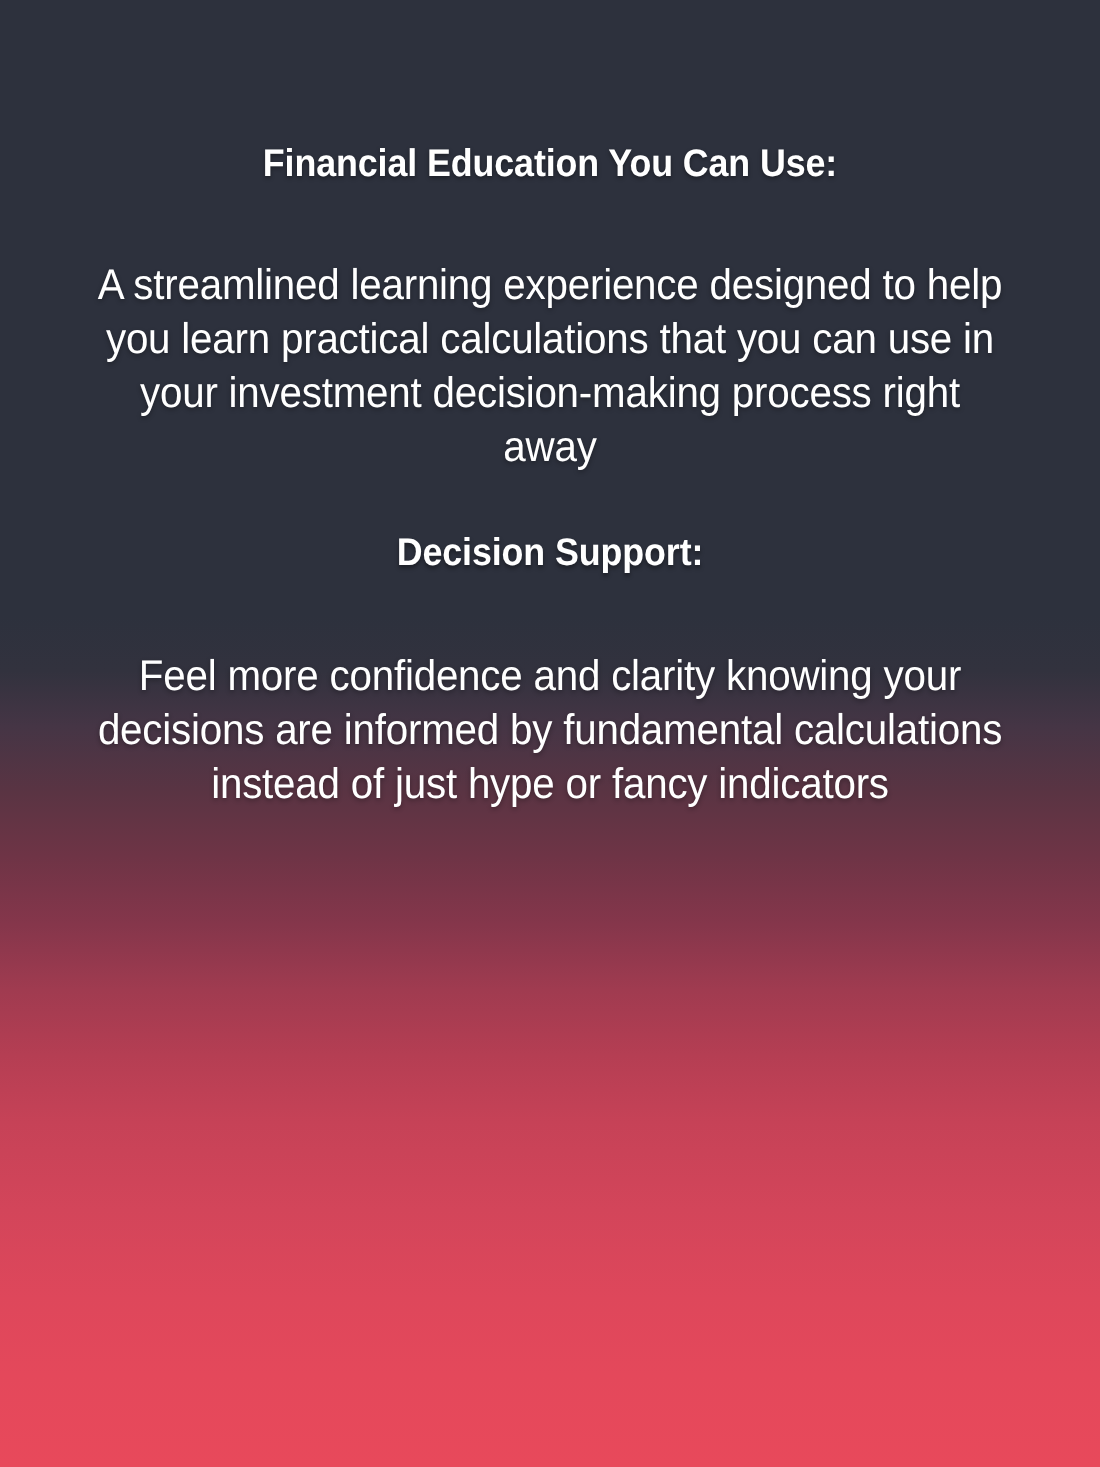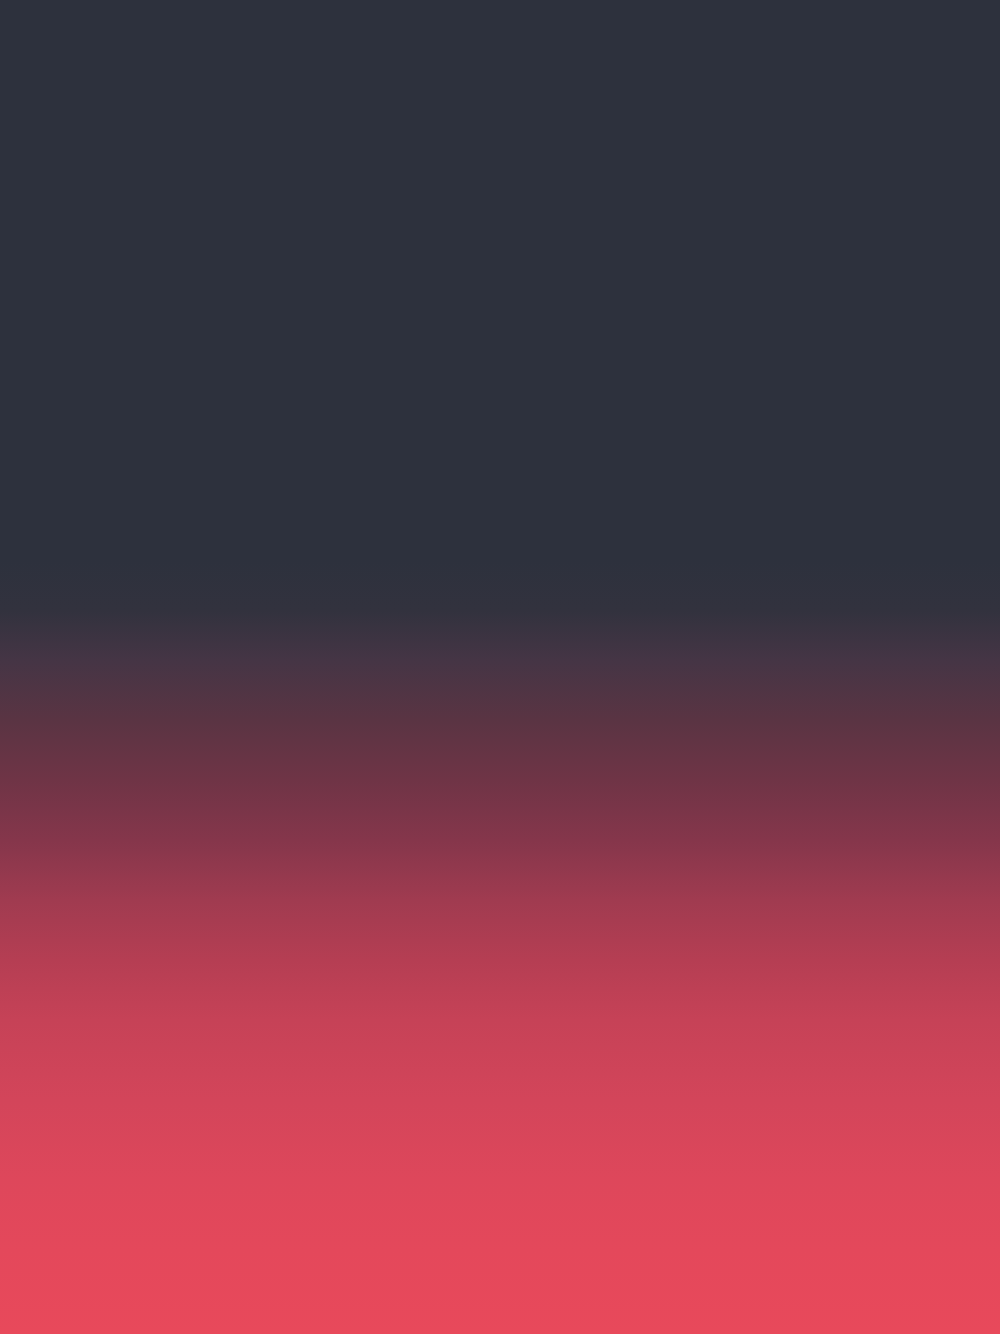--- a/index.html
+++ b/index.html
@@ -93,21 +93,31 @@
   
   .gap-section      { height: 51px; }
 </style>
 </head>
 <body>
 
 <div class="promo-card">
 
   <div class="content-stack">
 
+    <div class="section-block">
+      <h2 class="section-heading">Financial Education You Can Use:</h2>
+      <div class="gap-heading-body"></div>
+      <p class="section-body">A streamlined learning experience designed to help you learn practical calculations that you can use in your investment decision-making process right away</p>
+    </div>
 
     <div class="gap-section"></div>
 
+    <div class="section-block">
+      <h2 class="section-heading">Decision Support:</h2>
+      <div class="gap-heading-body"></div>
+      <p class="section-body">Feel more confidence and clarity knowing your decisions are informed by fundamental calculations instead of just hype or fancy indicators</p>
+    </div>
 
     <div class="gap-section"></div>
 
 
   </div>
 </div>
 
 </body></html>

